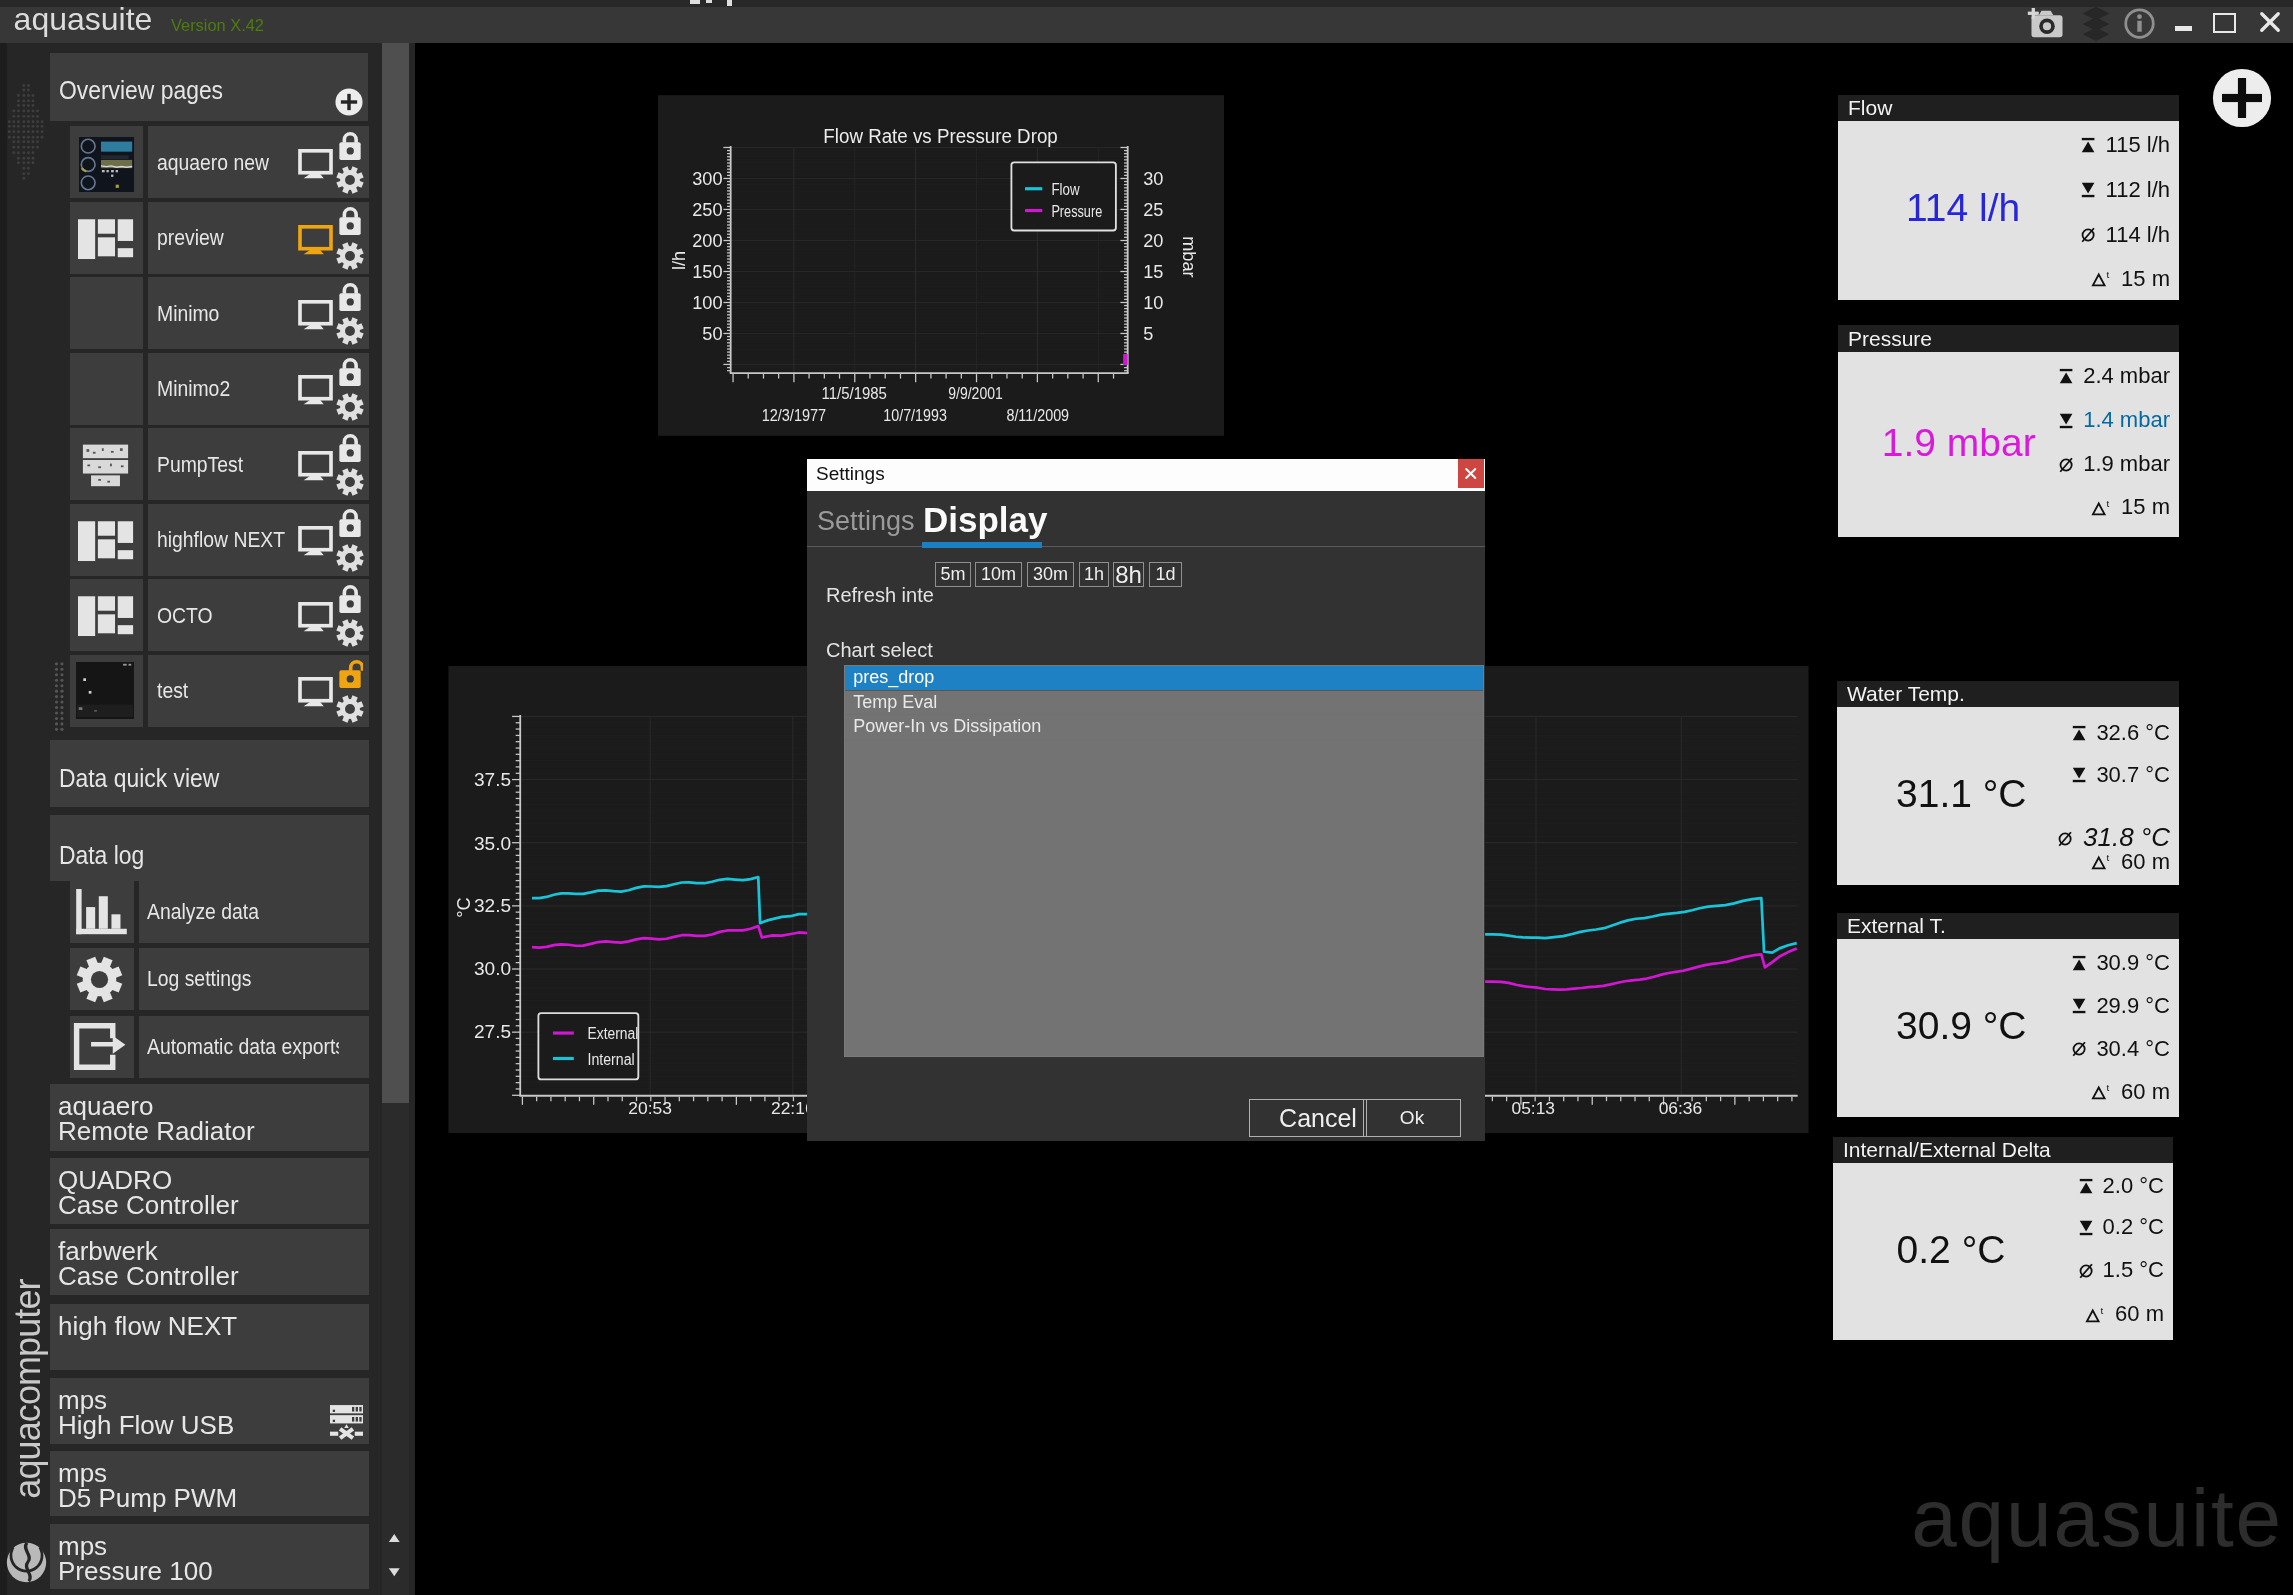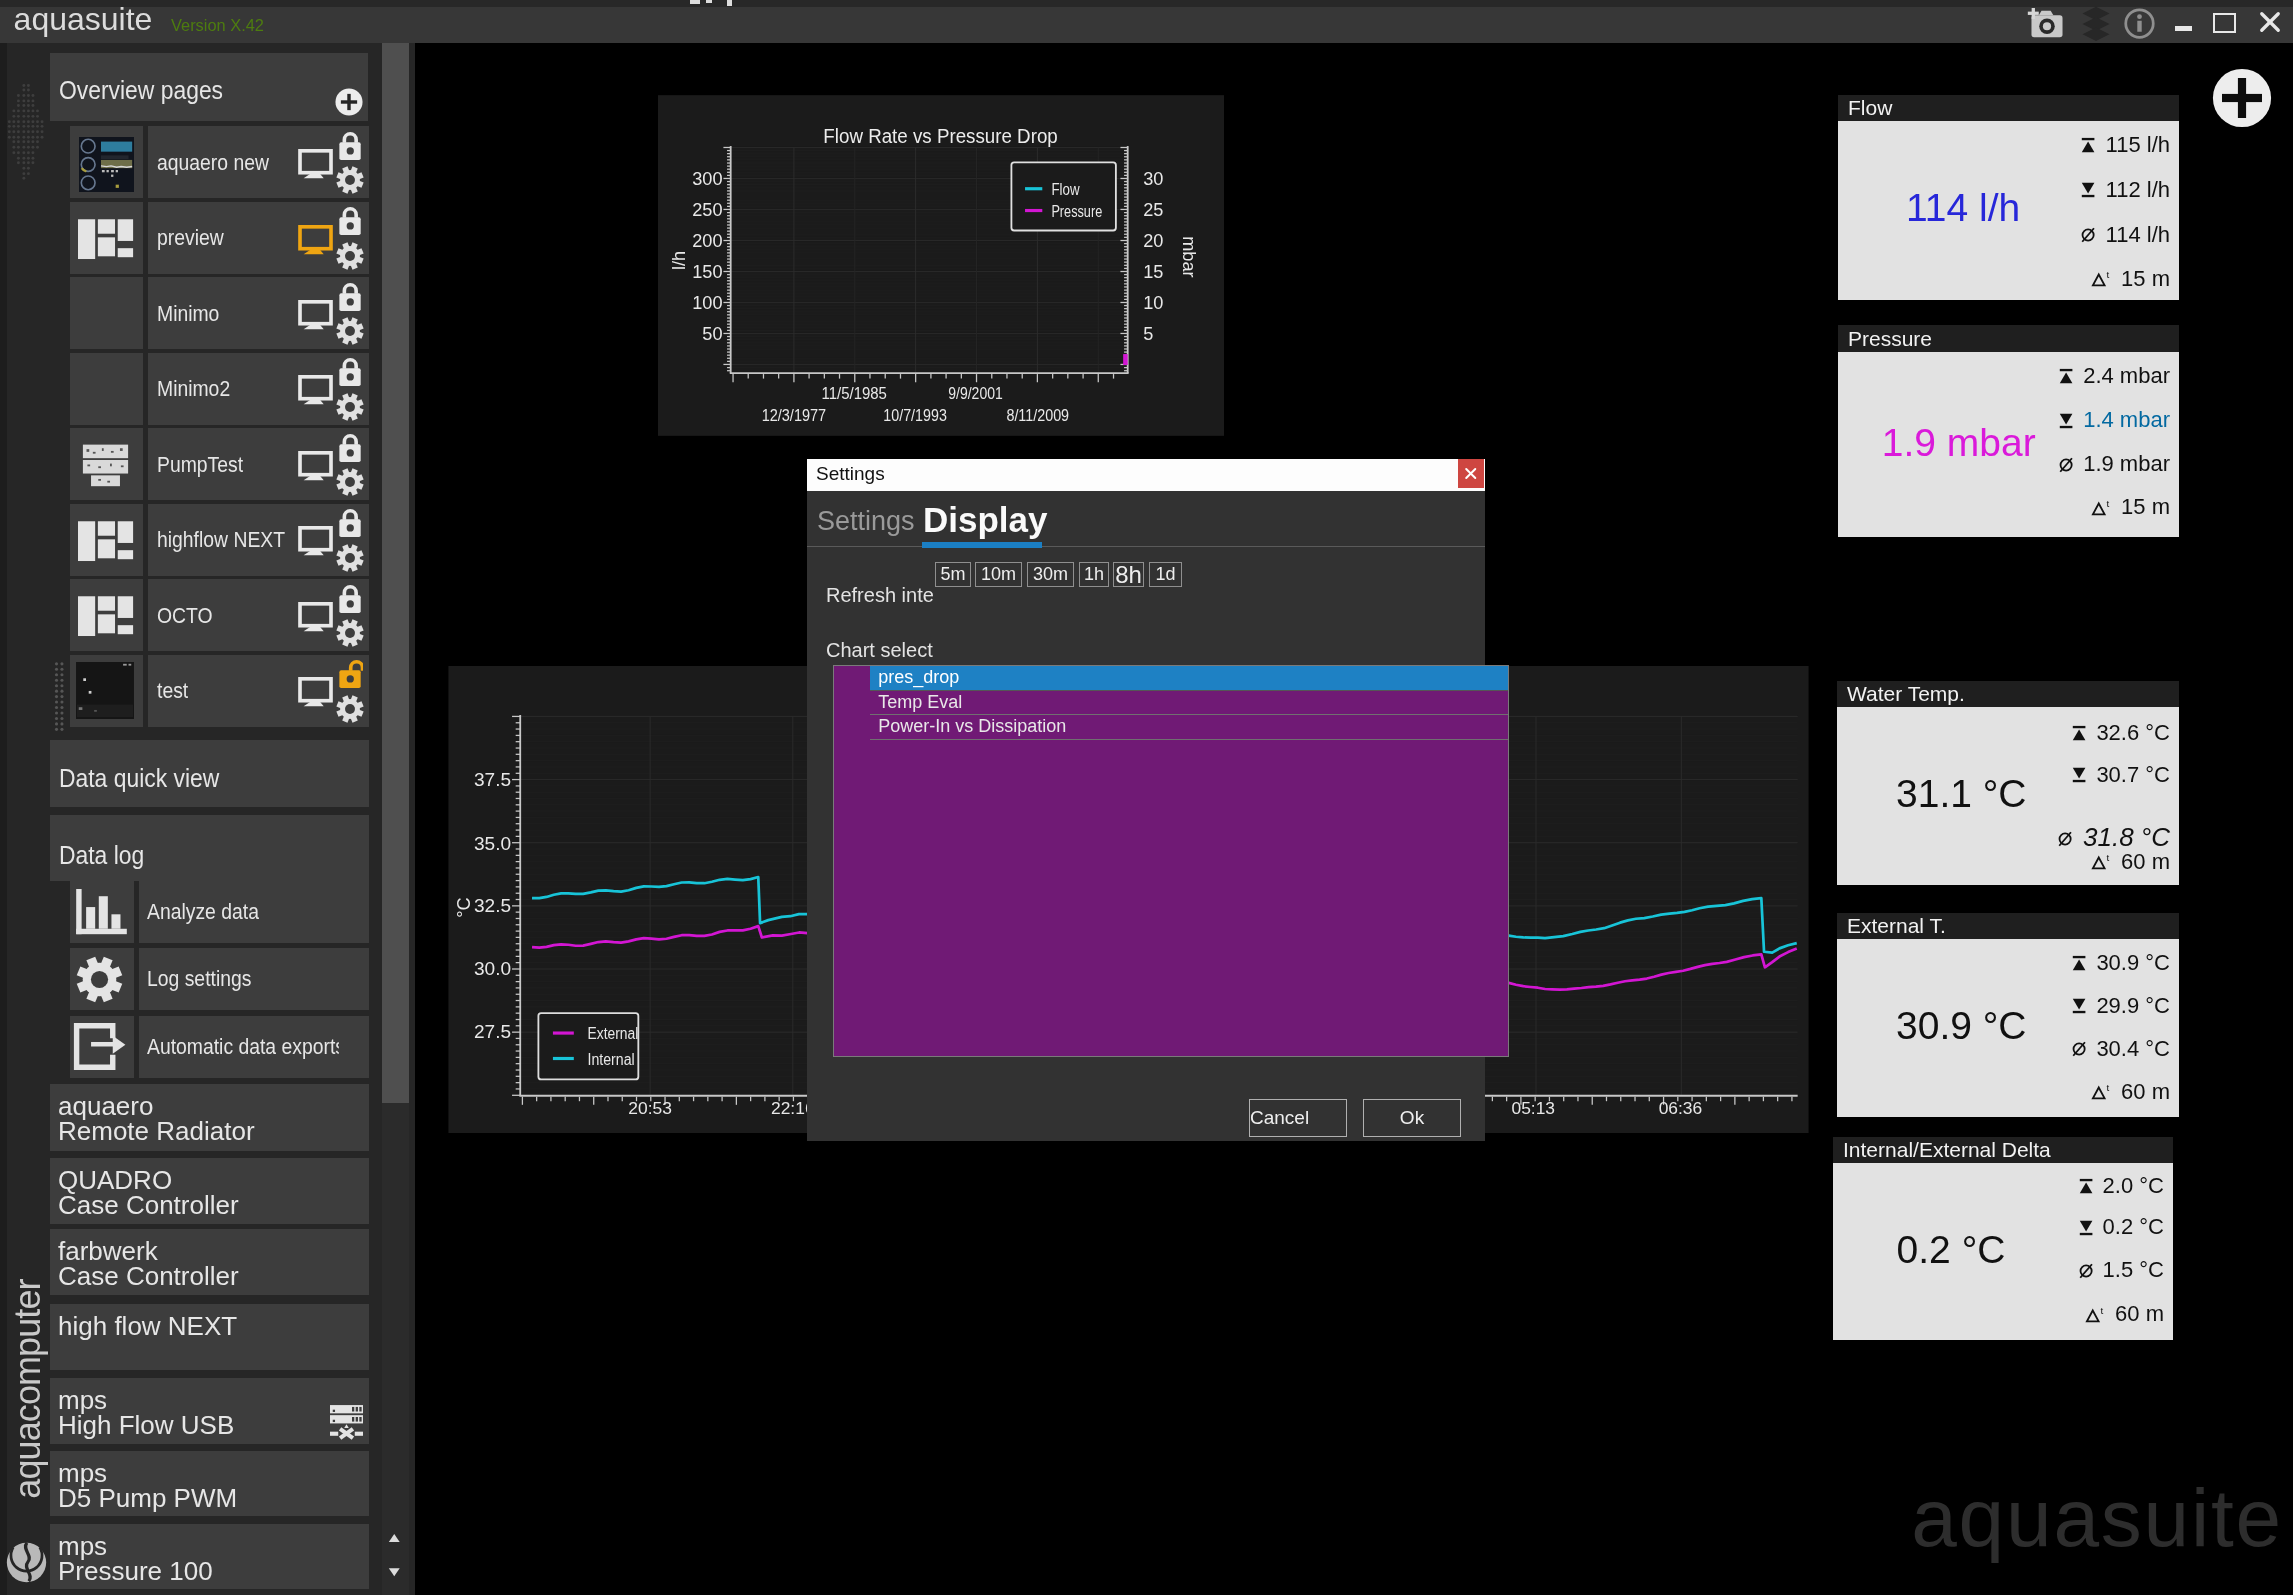--- a/index.html
+++ b/index.html
@@ -1201,20 +1201,20 @@
     <div class="abs" style="left:0px;top:87px;width:678px;height:0.9px;background:#5a5a5a;"></div>
     <div class="abs" style="left:115px;top:83px;width:120px;height:5.5px;background:#1b7fc4;"></div>
     <div class="abs" style="left:19px;top:125px;width:108px;overflow:hidden;white-space:nowrap;color:#e3e3e3;font-size:20px;">Refresh interval</div>
     <div class="abs" style="left:128px;top:103px;width:34px;height:23px;border:1.8px solid #8f8f8f;color:#eee;font-size:18px;text-align:center;line-height:23px;">5m</div>
     <div class="abs" style="left:168px;top:103px;width:45px;height:23px;border:1.8px solid #8f8f8f;color:#eee;font-size:18px;text-align:center;line-height:23px;">10m</div>
     <div class="abs" style="left:220px;top:103px;width:45px;height:23px;border:1.8px solid #8f8f8f;color:#eee;font-size:18px;text-align:center;line-height:23px;">30m</div>
     <div class="abs" style="left:272px;top:103px;width:28px;height:23px;border:1.8px solid #8f8f8f;color:#eee;font-size:18px;text-align:center;line-height:23px;">1h</div>
     <div class="abs" style="left:306px;top:103px;width:29px;height:23px;border:1.8px solid #8f8f8f;color:#eee;font-size:24px;text-align:center;line-height:23px;">8h</div>
     <div class="abs" style="left:342px;top:103px;width:31px;height:23px;border:1.8px solid #8f8f8f;color:#eee;font-size:18px;text-align:center;line-height:23px;">1d</div>
     <div class="abs" style="left:19px;top:180px;width:108px;overflow:hidden;white-space:nowrap;color:#e3e3e3;font-size:20px;">Chart selection</div>
-    <div class="abs" style="left:26px;top:206px;width:638px;height:390px;border:0.9px solid #7a7a7a;background:#701a75;padding-left:36px;">
+    <div class="abs" style="left:37px;top:206px;width:638px;height:390px;border:0.9px solid #7a7a7a;background:#737373;">
       <div style="height:23.6px;background:#1e81c4;color:#fff;font-size:18px;line-height:23.6px;padding-left:8.2px;border-bottom:0.9px solid #555;">pres_drop</div>
       <div style="height:23.6px;color:#e8e8e8;font-size:18px;line-height:23.6px;padding-left:8.2px;border-bottom:0.9px solid #707070;">Temp Eval</div>
       <div style="height:23.6px;color:#e8e8e8;font-size:18px;line-height:23.6px;padding-left:8.2px;border-bottom:0.9px solid #707070;">Power-In vs Dissipation</div>
     </div>
-    <div class="abs" style="left:442px;top:640px;width:96px;height:36px;border:1.8px solid #b0b0b0;color:#efefef;font-size:19px;text-align:left;line-height:36px;">Cancel</div>
+    <div class="abs" style="left:442px;top:640px;width:96px;height:36px;border:1.8px solid #b0b0b0;color:#efefef;font-size:25px;text-align:center;line-height:36px;padding-left:20px;">Cancel</div>
     <div class="abs" style="left:556px;top:640px;width:96px;height:36px;border:1.8px solid #b0b0b0;color:#efefef;font-size:19px;text-align:center;line-height:36px;">Ok</div>
   </div>
 
 </body></html>

